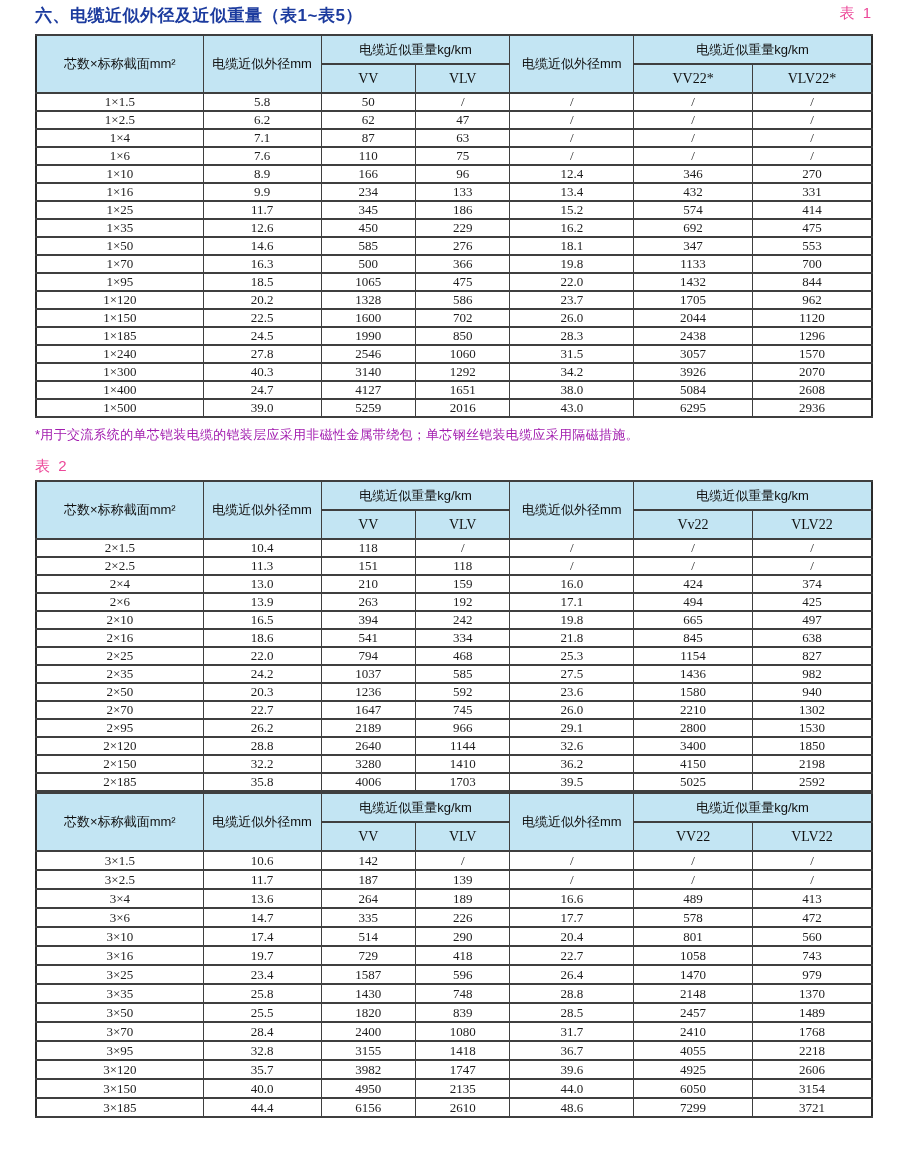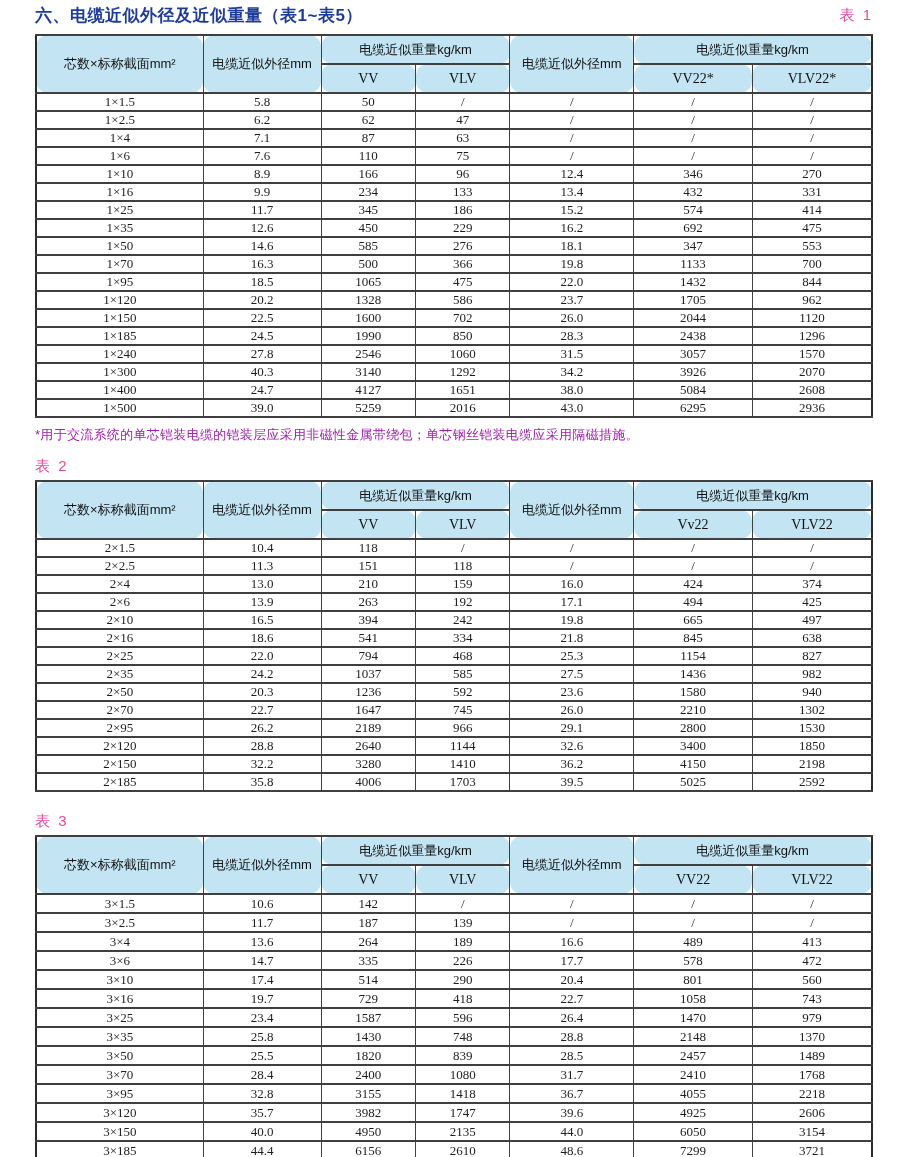--- a/index.html
+++ b/index.html
@@ -10,21 +10,21 @@
     color:#1d1d1d;
     overflow:hidden;
   }
   .page{
     box-sizing:border-box;
     width:900px;height:1157px;
     padding:4px 27px 0 35px;
   }
   .title-row{
     display:flex;
-    align-items:center;
+    align-items:flex-start;
     justify-content:space-between;
     margin-bottom:7px;
   }
   .doc-title{
     margin:0;
     font-family:"Liberation Sans","DejaVu Sans",sans-serif;
     font-weight:bold;
     font-size:17px;
     letter-spacing:0.5px;
     color:#1c3b9e;
@@ -58,21 +58,20 @@
     white-space:nowrap;
   }
   table.cable{border:2px solid #2a2a2a;}
   table.cable th{
     background:#c3e5f3;
     font-weight:normal;
     font-family:"Liberation Sans","DejaVu Sans",sans-serif;
     font-size:13px;
     height:27px;
     color:#111;
-    border-radius:12px;
   }
   table.cable th.latin{
     font-family:"Liberation Serif","DejaVu Serif",serif;
     font-size:14px;
   }
   table.cable td{
     font-size:13px;
     height:16px;
     color:#1d1d1d;
   }
@@ -440,23 +439,20 @@
           <td>35.8</td>
           <td>4006</td>
           <td>1703</td>
           <td>39.5</td>
           <td>5025</td>
           <td>2592</td>
         </tr>
       </tbody>
   </table>
 
-  <div class="caption-line c3">
-    <span class="table-caption">表 3</span>
-  </div>
 
   <table class="cable t3">
     <colgroup>
       <col style="width:20%">
         <col style="width:14.1%">
         <col style="width:11.3%">
       <col style="width:11.3%">
         <col style="width:14.8%">
         <col style="width:14.2%">
         <col style="width:14.3%">

